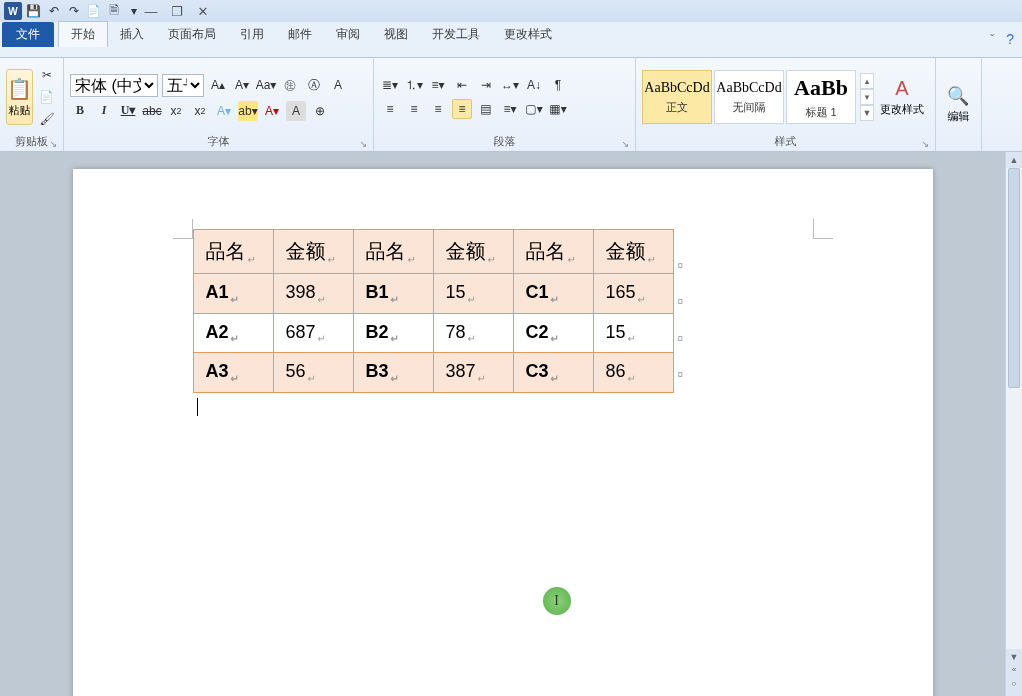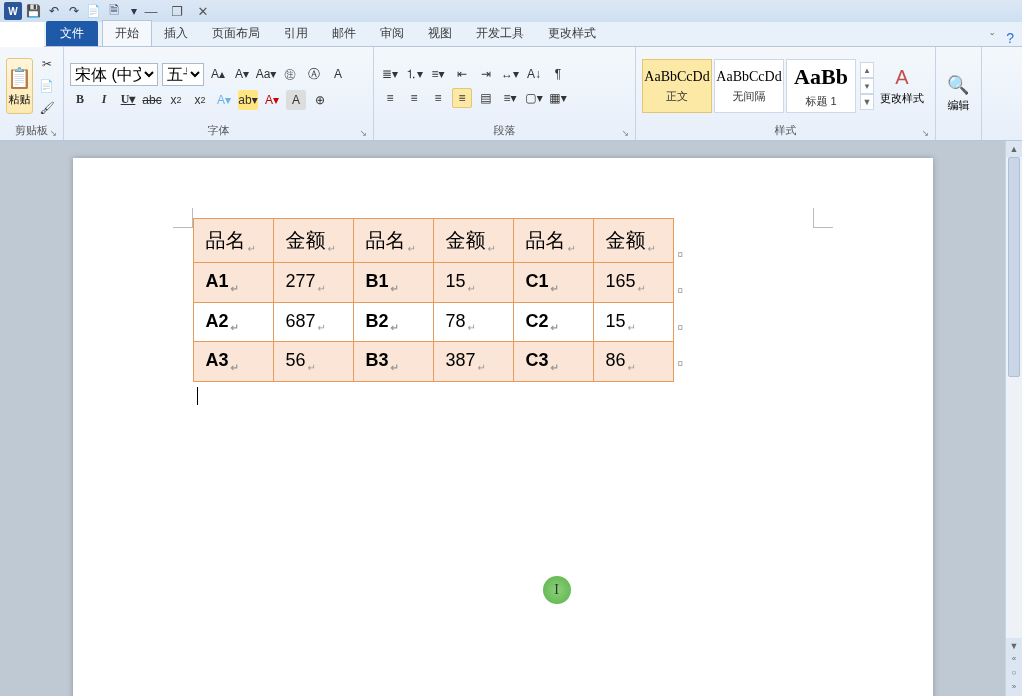--- a/index.html
+++ b/index.html
@@ -7,21 +7,21 @@
 
 .titlebar { height: 22px; background: linear-gradient(#dce7f5, #cfe0f2); display: flex; align-items: center; padding: 0 4px; color: #444; }
 .titlebar .word-icon { width: 18px; height: 18px; background: #2b579a; color: #fff; font-weight: bold; font-size: 10px; display: flex; align-items: center; justify-content: center; border-radius: 2px; margin-right: 4px; }
 .titlebar .qat { display: flex; gap: 4px; }
 .titlebar .qat span { width: 16px; height: 16px; display: inline-flex; align-items: center; justify-content: center; font-size: 12px; color: #335; cursor: pointer; }
 .titlebar .qat .save { color: #2b579a; }
 .titlebar .title { flex: 1; text-align: center; font-size: 12px; color: #555; }
 .titlebar .winbtns { display: flex; gap: 8px; color: #555; }
 .titlebar .winbtns span { width: 18px; text-align: center; cursor: pointer; font-size: 13px; }
 
-.tabbar { height: 25px; background: #e8f0fa; display: flex; align-items: flex-end; padding: 0 2px; border-bottom: 1px solid #b6c6da; margin-left: 44px; }
+.tabbar { height: 36px; background: #e8f0fa; display: flex; align-items: flex-end; padding: 10px 2px; border-bottom: 1px solid #b6c6da; }
 .tab { padding: 4px 12px; font-size: 12px; color: #3b3b3b; cursor: pointer; }
 .tab.file { background: #1e5aa8; color: #fff; border-radius: 2px 2px 0 0; margin-right: 4px; padding: 4px 14px; }
 .tab.active { background: #f4f8fc; border: 1px solid #b6c6da; border-bottom: none; color: #3b3b3b; }
 .tabbar .spacer { flex: 1; }
 .tabbar .help { color: #2b72d9; font-size: 14px; padding: 0 6px; cursor: pointer; }
 .tabbar .minribbon { color: #777; padding: 0 6px 0 0; cursor: pointer; }
 
 .ribbon { height: 94px; background: linear-gradient(#f4f8fc, #e7effa); border-bottom: 1px solid #b6c6da; display: flex; }
 .group { border-right: 1px solid #c5d4e6; padding: 2px 6px 0 6px; display: flex; flex-direction: column; justify-content: space-between; }
 .group .controls { display: flex; flex-direction: column; gap: 4px; flex: 1; justify-content: center; }
@@ -263,21 +263,21 @@
               <tr class="hdr">
           <td><span>品名</span><span class="pmark">↵</span></td>
           <td><span>金额</span><span class="pmark">↵</span></td>
           <td><span>品名</span><span class="pmark">↵</span></td>
           <td><span>金额</span><span class="pmark">↵</span></td>
           <td><span>品名</span><span class="pmark">↵</span></td>
           <td><span>金额</span><span class="pmark">↵</span></td>
         </tr>
         <tr class="shade">
           <td class="name"><span>A1</span><span class="pmark">↵</span></td>
-          <td><span>277</span><span class="pmark">↵</span></td>
+          <td><span>398</span><span class="pmark">↵</span></td>
           <td class="name"><span>B1</span><span class="pmark">↵</span></td>
           <td><span>15</span><span class="pmark">↵</span></td>
           <td class="name"><span>C1</span><span class="pmark">↵</span></td>
           <td><span>165</span><span class="pmark">↵</span></td>
         </tr>
         <tr>
           <td class="name"><span>A2</span><span class="pmark">↵</span></td>
           <td><span>687</span><span class="pmark">↵</span></td>
           <td class="name"><span>B2</span><span class="pmark">↵</span></td>
           <td><span>78</span><span class="pmark">↵</span></td>

